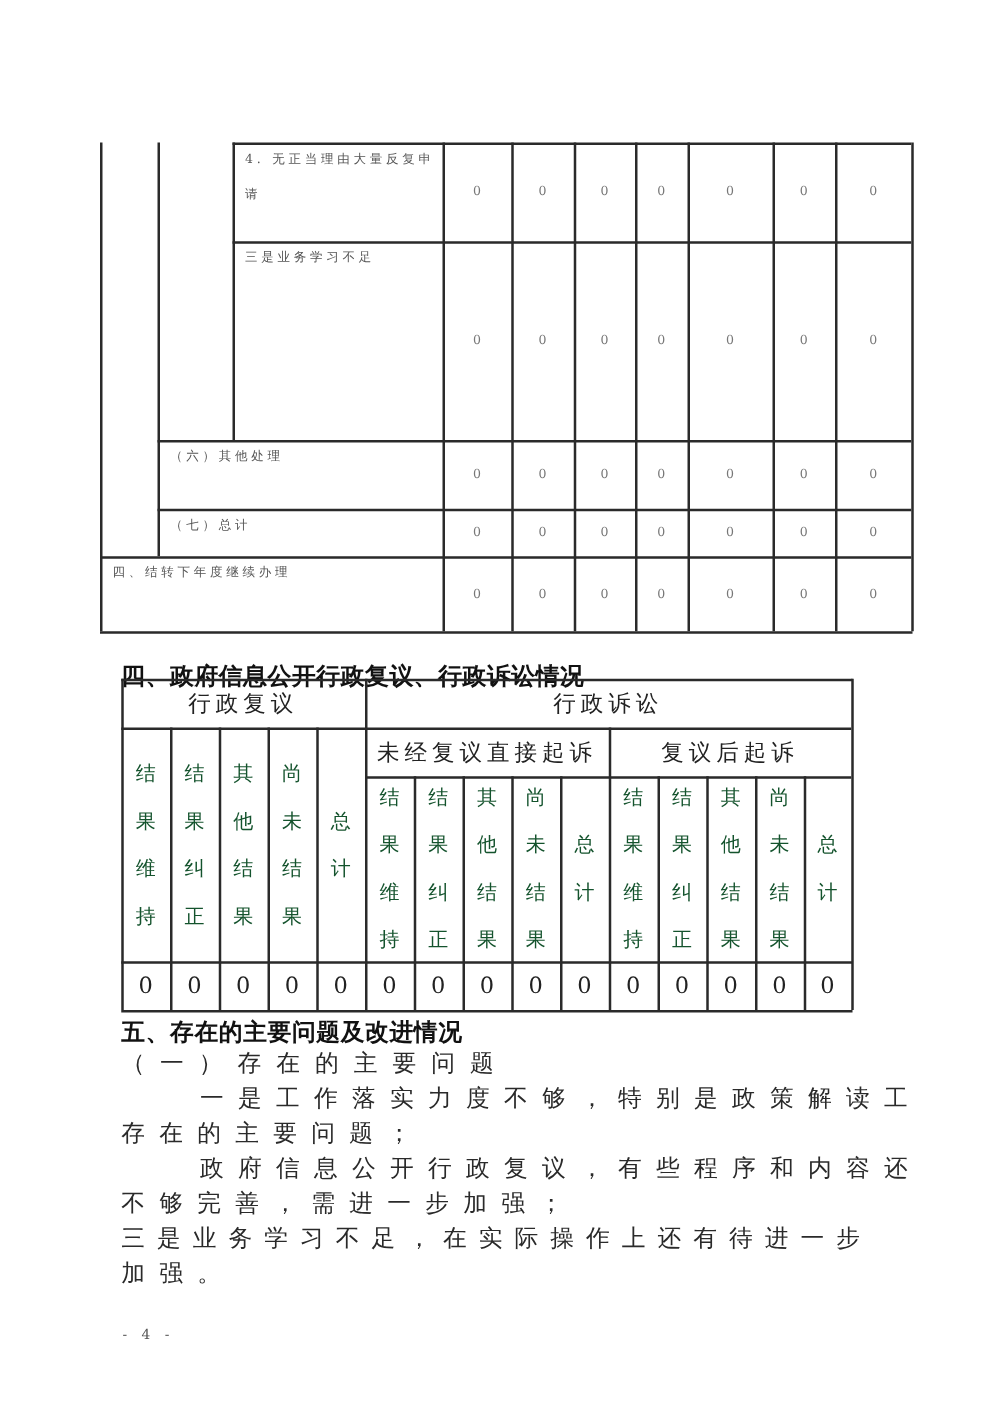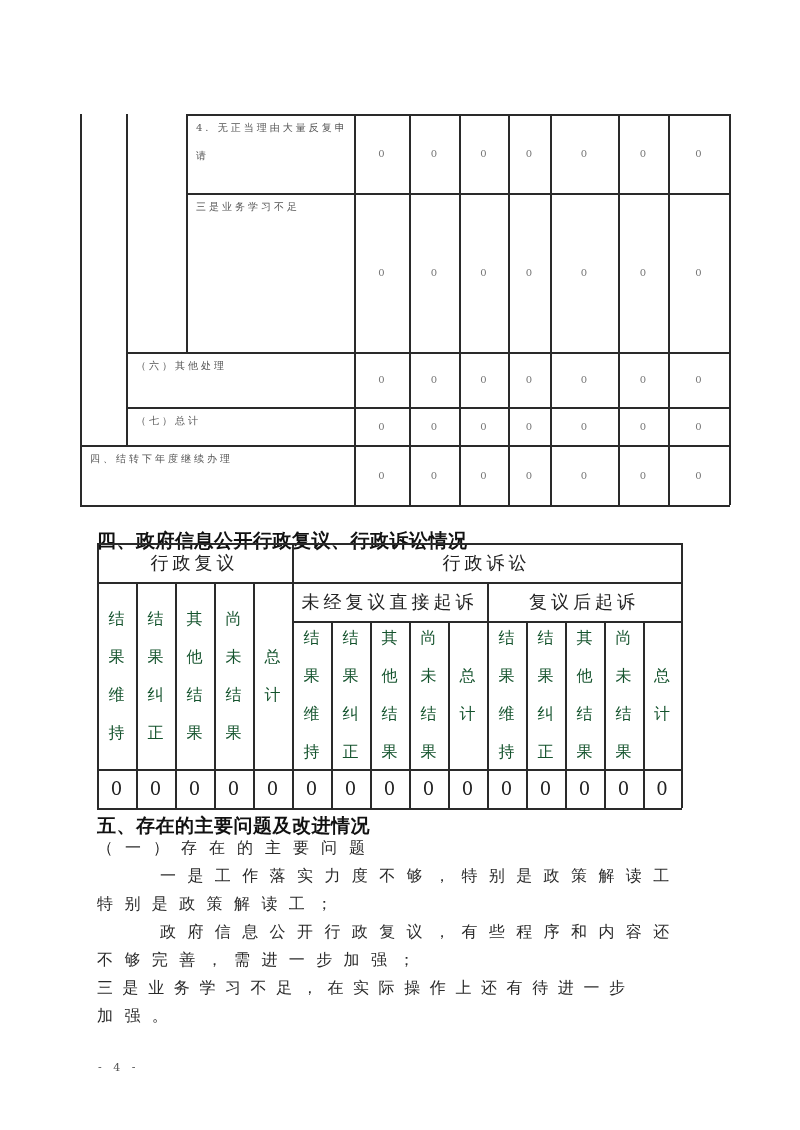--- a/index.html
+++ b/index.html
@@ -9,21 +9,21 @@
   .hl { position:absolute; background:#2a2a2a; height:1.5px; }
   .vl { position:absolute; background:#2a2a2a; width:1.5px; }
   .cell { position:absolute; display:flex; align-items:center; justify-content:center; box-sizing:border-box; }
   .t1small { font-size:10px; color:#555; letter-spacing:3px; line-height:28px; }
   .t1num { font-size:10px; color:#777; }
   .t1label { justify-content:flex-start; padding-left:10px; }
   .h2 { font-family:"DejaVu Sans", "Liberation Sans", sans-serif; font-size:19px; font-weight:bold; color:#111; letter-spacing:0.5px; }
   .t2head { font-size:18px; letter-spacing:4px; color:#222; }
   .t2vert { font-size:16px; color:#14532d; line-height:38px; text-align:center; width:20px; }
   .t2num { font-size:18px; color:#222; }
-  .para { position:absolute; left:97px; font-size:16px; color:#2a2a2a; letter-spacing:10px; white-space:nowrap; }
+  .para { position:absolute; left:97px; font-size:19px; color:#2a2a2a; letter-spacing:10px; white-space:nowrap; }
   .pagenum { font-size:11px; color:#555; letter-spacing:4px; }
 </style>
 </head>
 <body>
 
 <div id="table1">
     <div class="hl" style="left: 186px; top: 114px; width: 543px;"></div>
     <div class="hl" style="left: 186px; top: 193px; width: 543px;"></div>
     <div class="hl" style="left: 126px; top: 352px; width: 603px;"></div>
     <div class="hl" style="left: 126px; top: 407px; width: 603px;"></div>
@@ -174,19 +174,19 @@
     <div class="cell t2num" style="left: 487px; top: 769px; width: 39px; height: 39px;">0</div>
     <div class="cell t2num" style="left: 526px; top: 769px; width: 39px; height: 39px;">0</div>
     <div class="cell t2num" style="left: 565px; top: 769px; width: 39px; height: 39px;">0</div>
     <div class="cell t2num" style="left: 604px; top: 769px; width: 39px; height: 39px;">0</div>
     <div class="cell t2num" style="left: 643px; top: 769px; width: 38px; height: 39px;">0</div>
   </div>
 
 <div class="abs h2" style="left:97px; top:813px;">五、存在的主要问题及改进情况</div>
 <div class="para" style="top:838px; letter-spacing:12px;">（一）存在的主要问题</div>
 <div class="para" style="top:866px; left:160px; letter-spacing:11.4px;">一是工作落实力度不够，特别是政策解读工</div>
-<div class="para" style="top:894px; letter-spacing:11.4px;">特别是政策解读工；</div>
+<div class="para" style="top:894px; letter-spacing:11.4px;">存在的主要问题；</div>
 <div class="para" style="top:922px; left:160px; letter-spacing:11.4px;">政府信息公开行政复议，有些程序和内容还</div>
 <div class="para" style="top:950px; letter-spacing:11.4px;">不够完善，需进一步加强；</div>
 <div class="para" style="top:978px; letter-spacing:9.6px;">三是业务学习不足，在实际操作上还有待进一步</div>
 <div class="para" style="top:1006px; letter-spacing:11.4px;">加强。</div>
 
 <div class="abs pagenum" style="left:98px; top:1061px;">- 4 -</div>
 
 </body></html>

